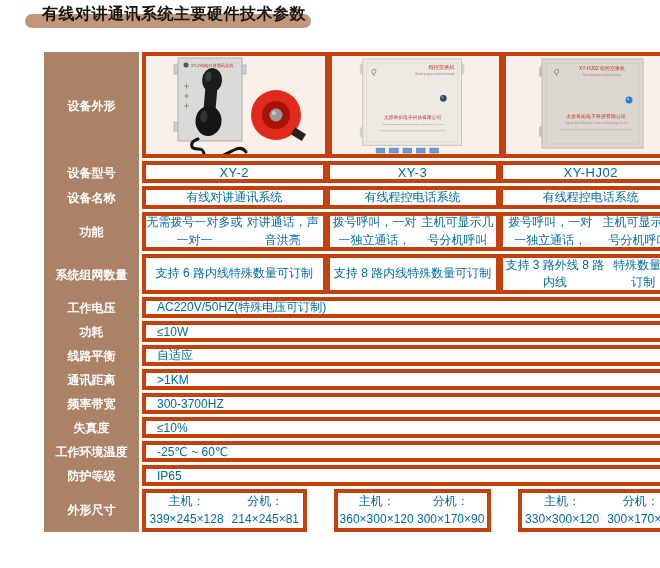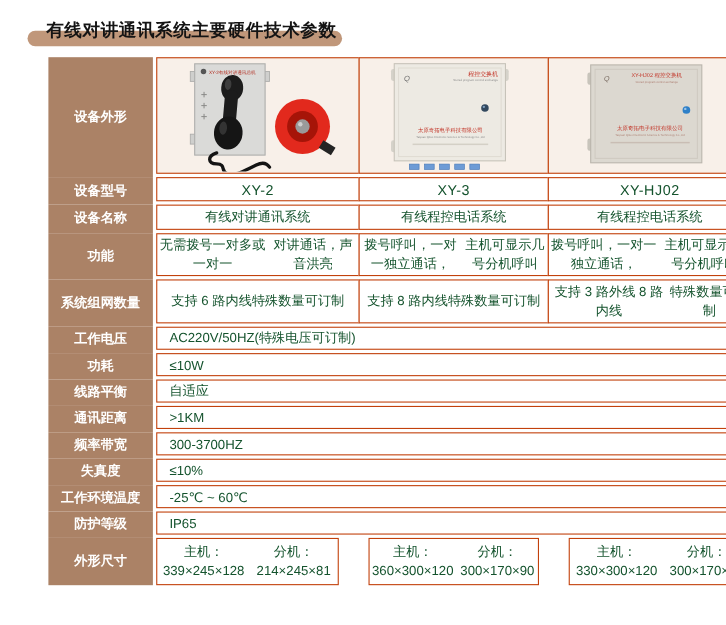--- a/index.html
+++ b/index.html
@@ -2,41 +2,41 @@
 <html><head>
 <meta charset="utf-8">
 <style>
   * { margin:0; padding:0; box-sizing:border-box; }
   body { background:#ffffff; }
   .page {
     position:relative; width:660px; height:568px; background:#ffffff;
     font-family:"Liberation Sans","DejaVu Sans",sans-serif; overflow:hidden;
   }
   
-  .title-wrap { position:absolute; left:25px; top:15px; height:30px; }
+  .title-wrap { position:absolute; left:25px; top:1px; height:30px; }
   .title-pill {
     position:absolute; left:0; top:13px; width:286px; height:14px;
     background:#c0977a; border-radius:8px;
   }
   .title-text {
     position:relative; display:inline-block; margin-left:17px; padding-top:3px;
     font-size:16px; font-weight:bold; color:#141414; letter-spacing:0.5px;
   }
   
   .spec-table { position:absolute; left:13px; top:52px; width:639px; display:flex; flex-direction:column; }
   .row { display:flex; width:100%;margin-left:31px; }
   .rlabel {
     width:95px; flex:0 0 95px; background:#ab8266; color:#ffffff;
     font-size:12px; font-weight:bold; display:flex; align-items:center; justify-content:center;
     text-align:center; line-height:1.1;
   }
   .rcontent { flex:1; display:flex; padding:0 0 3px 3px; }
   .row:last-child .rcontent { padding-bottom:0;gap:28px; }
   .cell {
-    background:#ffffff; border:1px solid #c2410c; color:#14532d; font-size:12px;
+    background:#ffffff; border:4px solid #c2410c; color:#0369a1; font-size:12px;
     display:flex; align-items:center; justify-content:center; text-align:center;
   }
   .cell + .cell { margin-left:-1px; }
   .w1 { flex:185 0 0; } .w2 { flex:174 0 0; } .w3 { flex:185 0 0; } .w12 { flex:359 0 0; }
   .span1 { flex:1 0 0; justify-content:flex-start; padding-left:11px; text-align:right; }
   .col { flex-direction:row; line-height:1.45; }
   .model { font-size:13px; letter-spacing:0.5px; }
   
   .r-img  { height:109px; }
   .r-s    { height:25px; }

